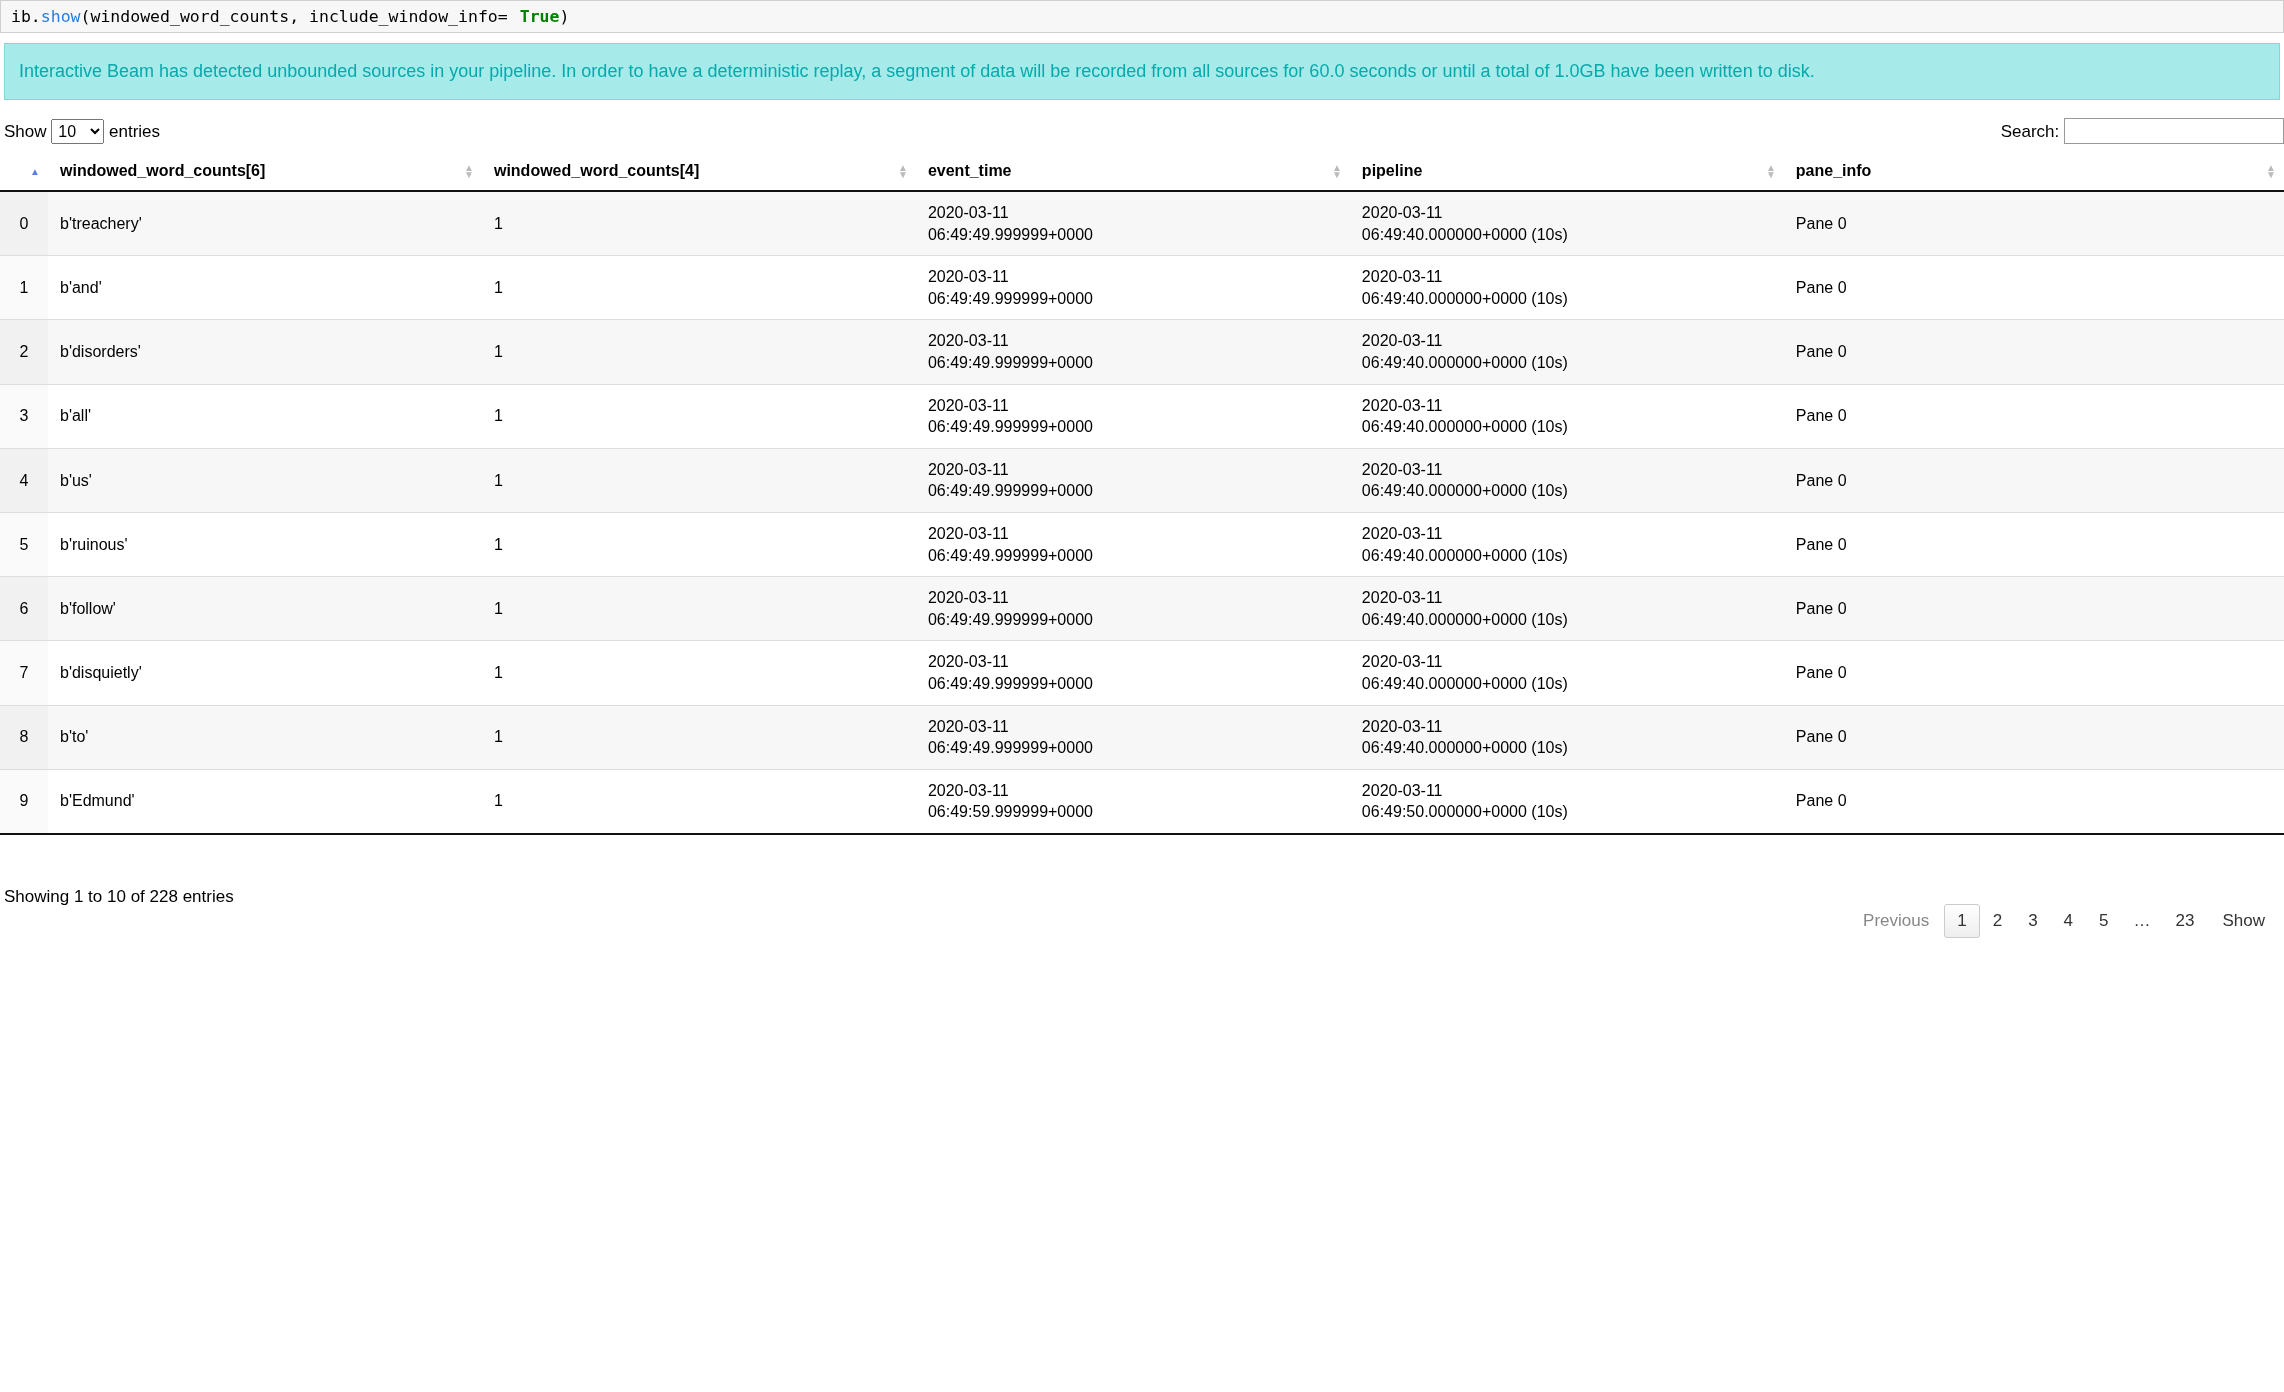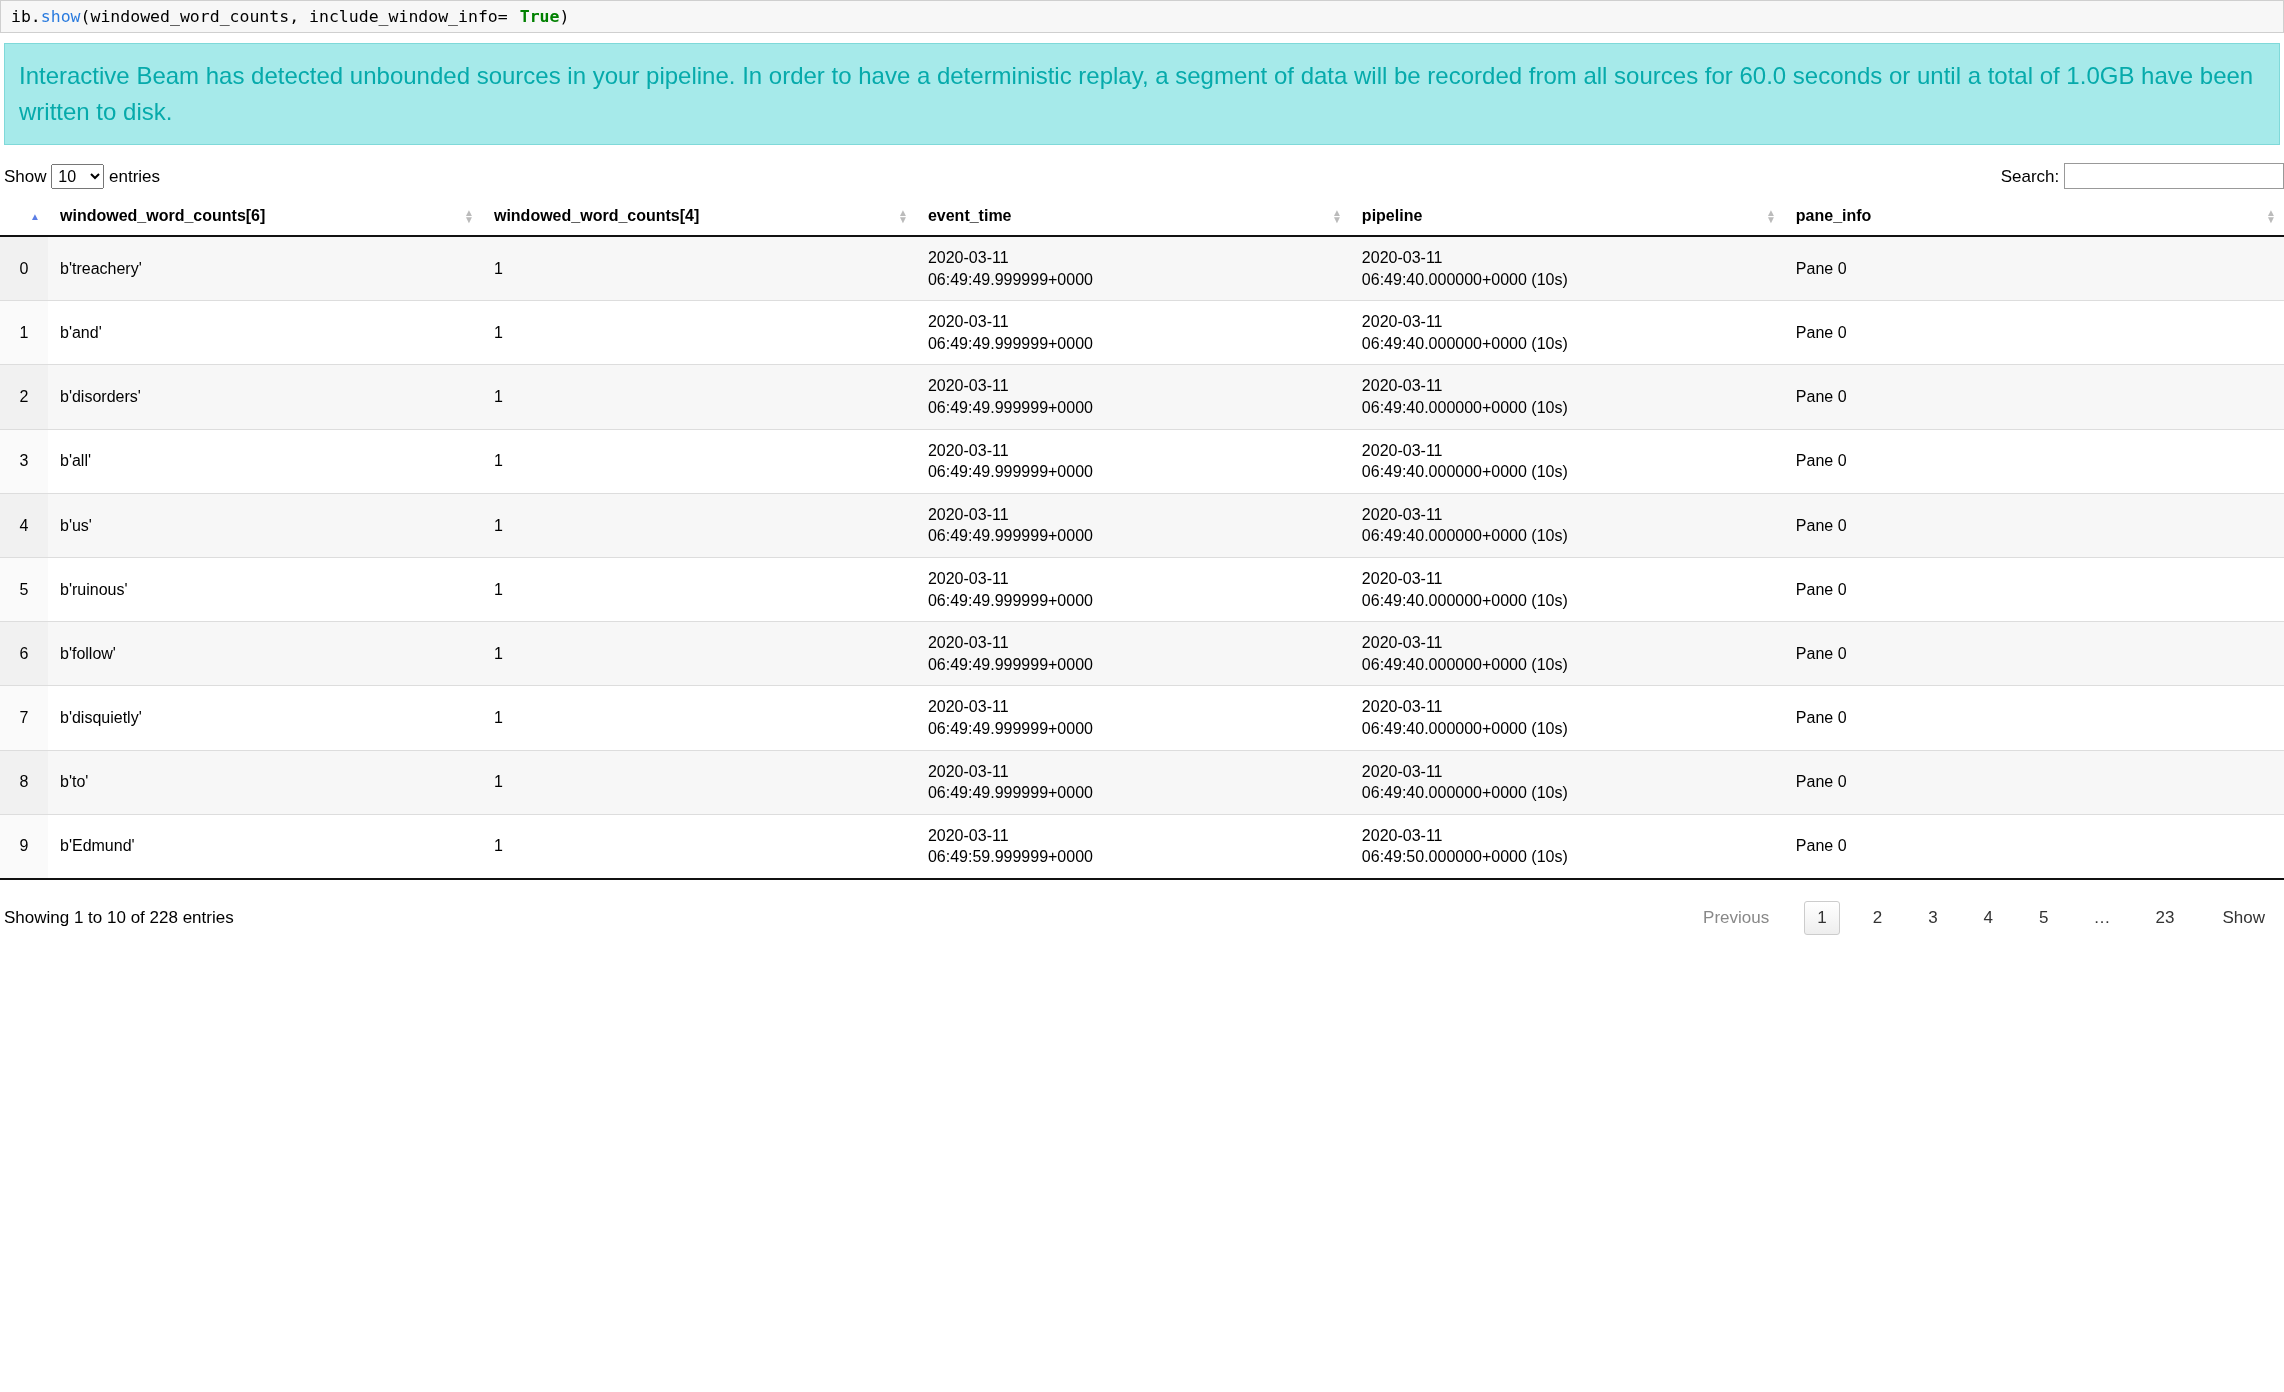--- a/index.html
+++ b/index.html
@@ -21,21 +21,21 @@
     white-space: pre;
   }
   .code-cell .fn { color: #2a7bde; }
   .code-cell .kw { color: #008000; font-weight: bold; margin-left: 12px; }
   .alert {
     margin: 10px 4px 14px 4px;
     background: #a6eaea;
     border: 1px solid #7fd9d9;
     color: #06aaab;
     padding: 14px 14px;
-    font-size: 24px;
+    font-size: 18px;
     line-height: 1.5;
   }
   .dt-controls-top {
     display: flex;
     justify-content: space-between;
     align-items: center;
     padding: 4px 0 8px 4px;
     font-size: 17px;
   }
   .length-select select {
@@ -94,21 +94,22 @@
   .dt-controls-bottom {
     display: flex;
     justify-content: space-between;
     align-items: center;
     padding: 21px 4px 8px 4px;
     font-size: 17px;
   }
   .paginate {
     display: flex;
     align-items: center;
-    gap: 20px;
+    gap: 0;
+    margin-top: 48px;
   }
   .paginate .pbtn {
     min-width: 32px;
     padding: 6px 14px;
     text-align: center;
     color: #333;
     cursor: pointer;
     border: 1px solid transparent;
     border-radius: 3px;
   }

